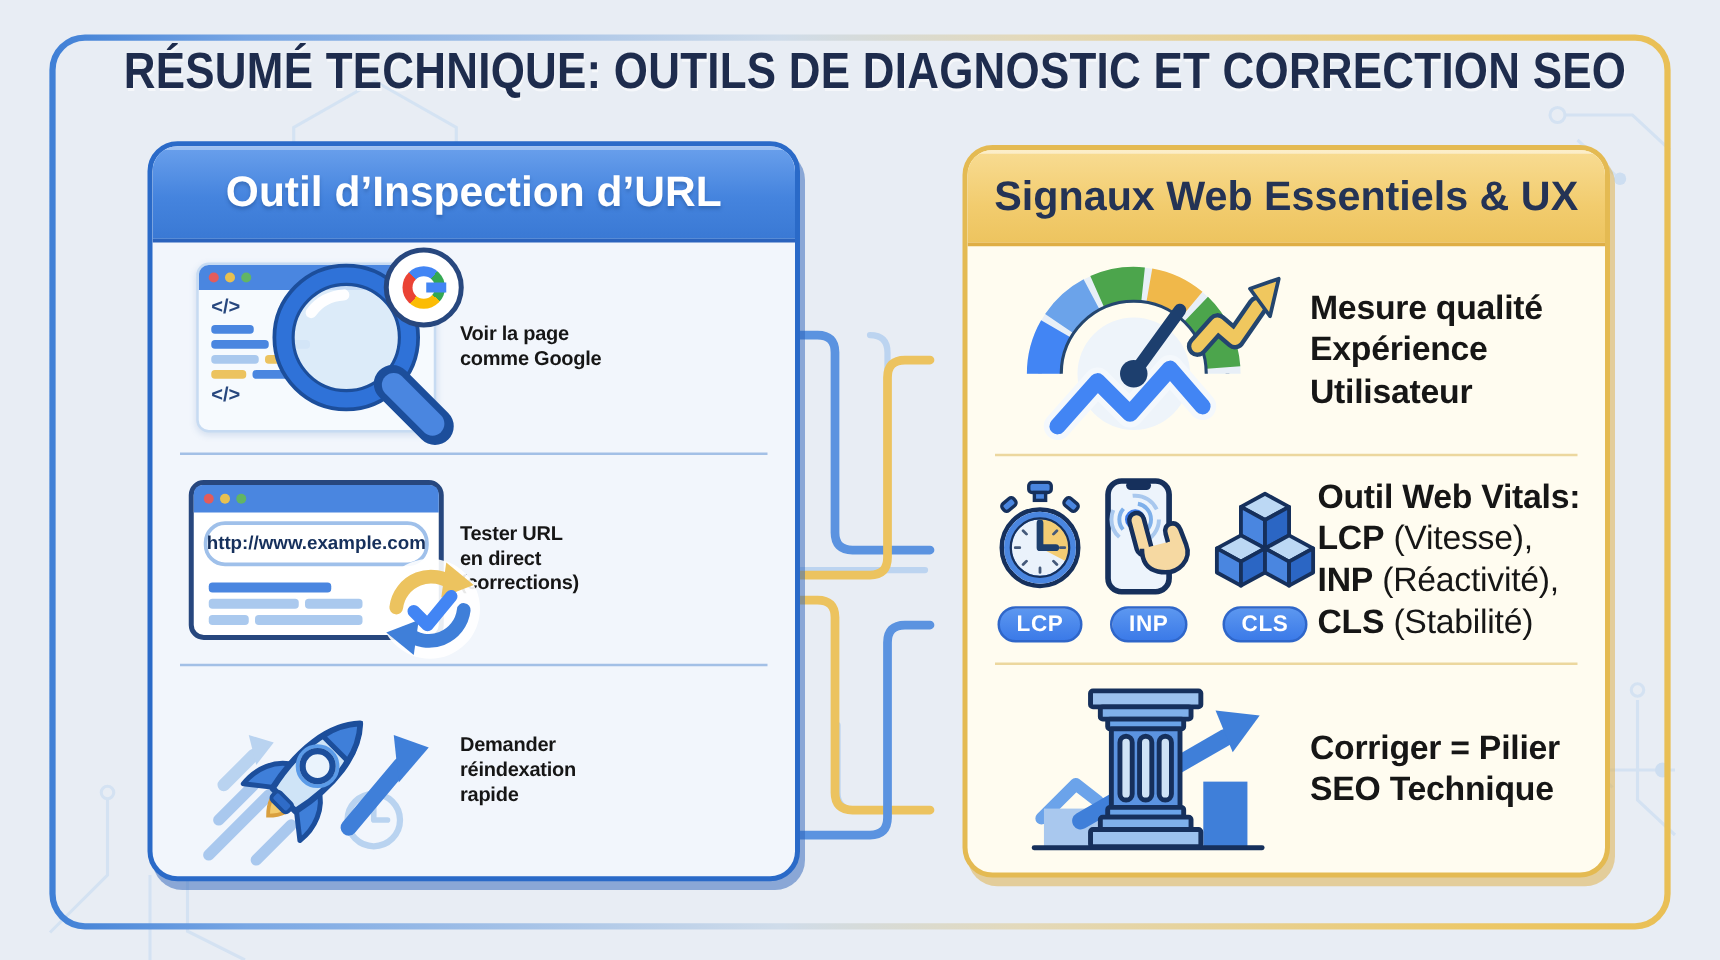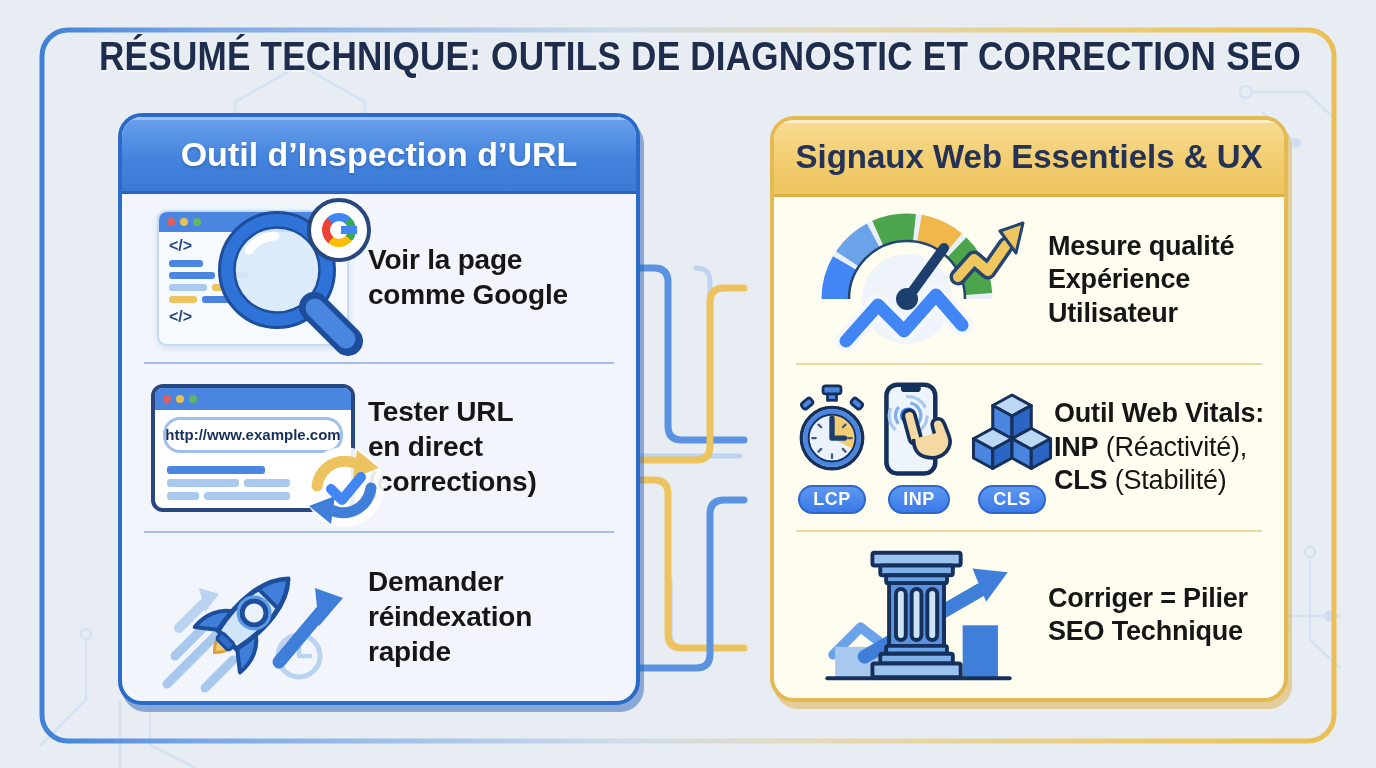--- a/index.html
+++ b/index.html
@@ -48,21 +48,21 @@
     border-bottom:3px solid #dfae45;color:#243355;font-size:33px;
     box-shadow:inset 0 3px 0 rgba(255,255,255,0.5);
   }
   .p-body{display:flex;flex-direction:column;height:calc(100% - 77px);padding:0 22px;}
   .row{flex:1;display:flex;align-items:center;}
   .panel-left .row:not(:last-child){border-bottom:2px solid #a3c0e6;}
   .panel-right .row:not(:last-child){border-bottom:2px solid #ecd79e;}
 
   .icon-cell{width:218px;flex:none;display:flex;align-items:center;justify-content:center;position:relative;}
   .panel-right .icon-cell{width:246px;}
-  .text-cell{flex:1;font-weight:700;color:#161616;font-size:28px;line-height:1.24;padding-left:6px;letter-spacing:-0.2px;}
+  .text-cell{flex:1;font-weight:700;color:#161616;font-size:16px;line-height:1.24;padding-left:6px;letter-spacing:-0.2px;}
   .panel-right .text-cell{font-size:27px;}
   .text-cell .ln{white-space:nowrap;}
   .text-cell .rest{font-weight:400;}
 
   
   .iconwrap{position:relative;}
   .browser1{width:188px;height:132px;background:#f6fafe;border:2px solid #c7dbf2;border-radius:10px;overflow:hidden;box-shadow:0 2px 6px rgba(60,110,180,0.18);}
   .browser1 .bar{height:20px;background:#4a86e0;display:flex;align-items:center;gap:5px;padding-left:8px;}
   .dot{width:8px;height:8px;border-radius:50%;}
   .dot.r{background:#e25c5c}.dot.y{background:#e8c050}.dot.g{background:#62b564}
@@ -356,20 +356,21 @@
                 <polygon points="70,48 92,60 70,72 48,60" fill="#bcd8f4"></polygon>
                 <polygon points="48,60 70,72 70,94 48,82" fill="#4a86e0"></polygon>
                 <polygon points="92,60 70,72 70,94 92,82" fill="#2b66c4"></polygon>
               </g>
             </svg>
             <span class="badge">CLS</span>
           </div>
         </div>
         <div class="text-cell">
           <div class="ln"><span>Outil Web Vitals:</span><span class="rest"></span></div>
+          <div class="ln"><span>LCP</span><span class="rest"> (Vitesse),</span></div>
           <div class="ln"><span>INP</span><span class="rest"> (Réactivité),</span></div>
           <div class="ln"><span>CLS</span><span class="rest"> (Stabilité)</span></div>
         </div>
       </div>
 
       <div class="row">
         <div class="icon-cell">
           <svg width="212" height="152" viewBox="0 0 215 155">
             <path d="M20,118 L48,90 L66,104" stroke="#6ba3ea" stroke-width="10" fill="none" stroke-linecap="round" stroke-linejoin="round"></path>
             <rect x="22" y="110" width="44" height="32" fill="#a9c8ee"></rect>

